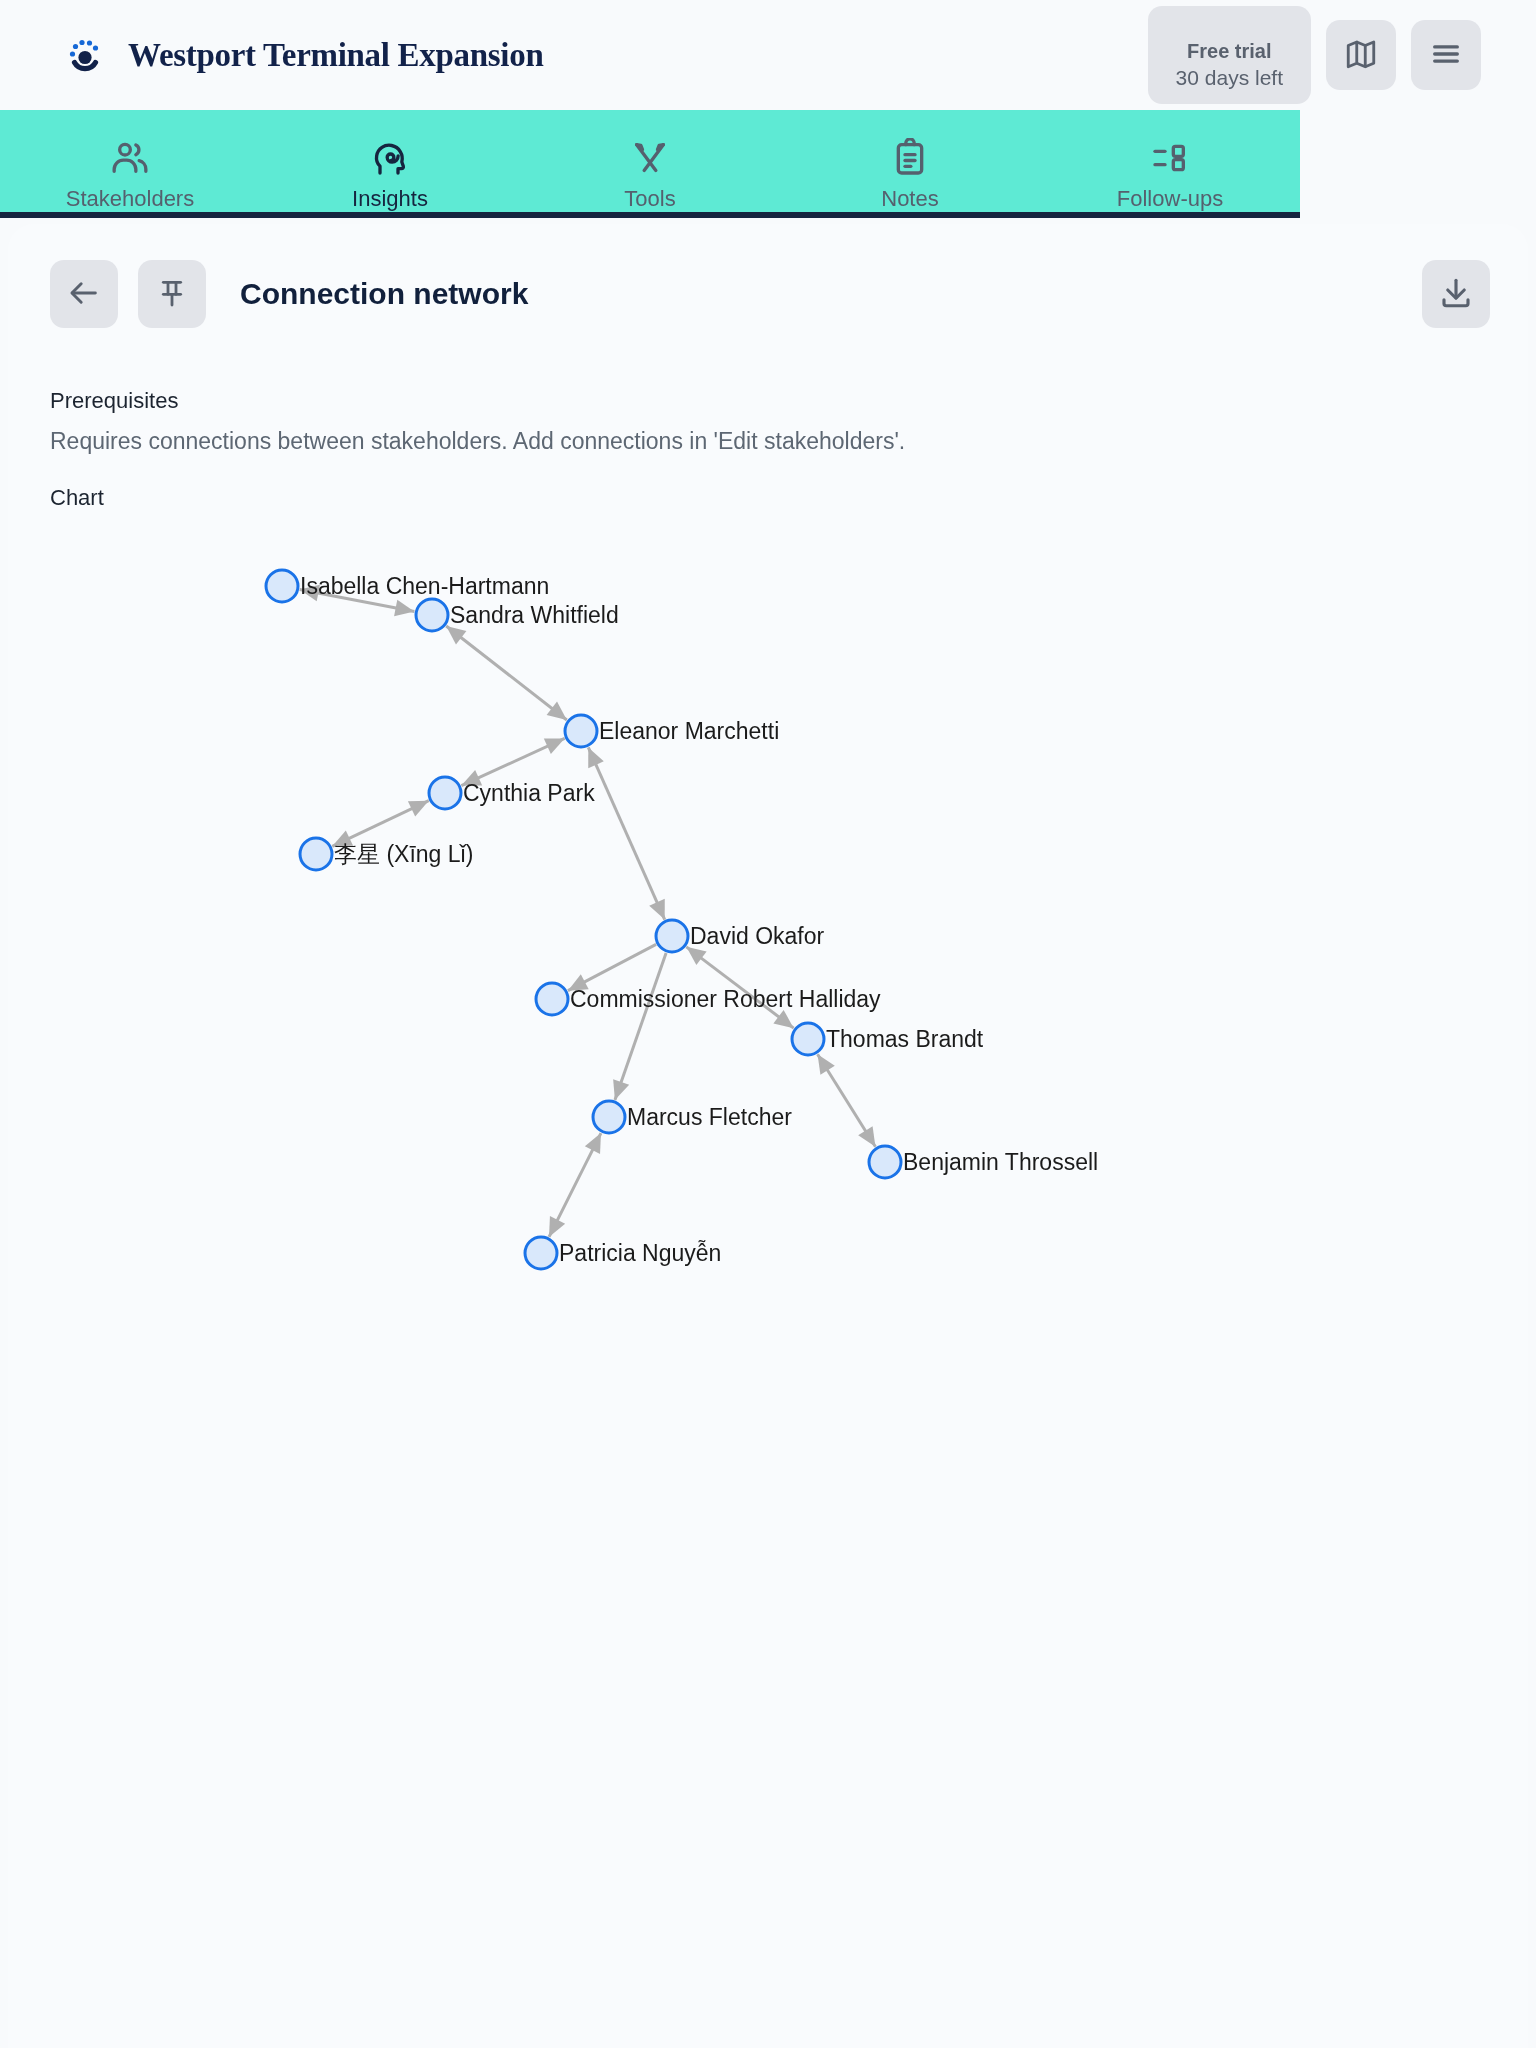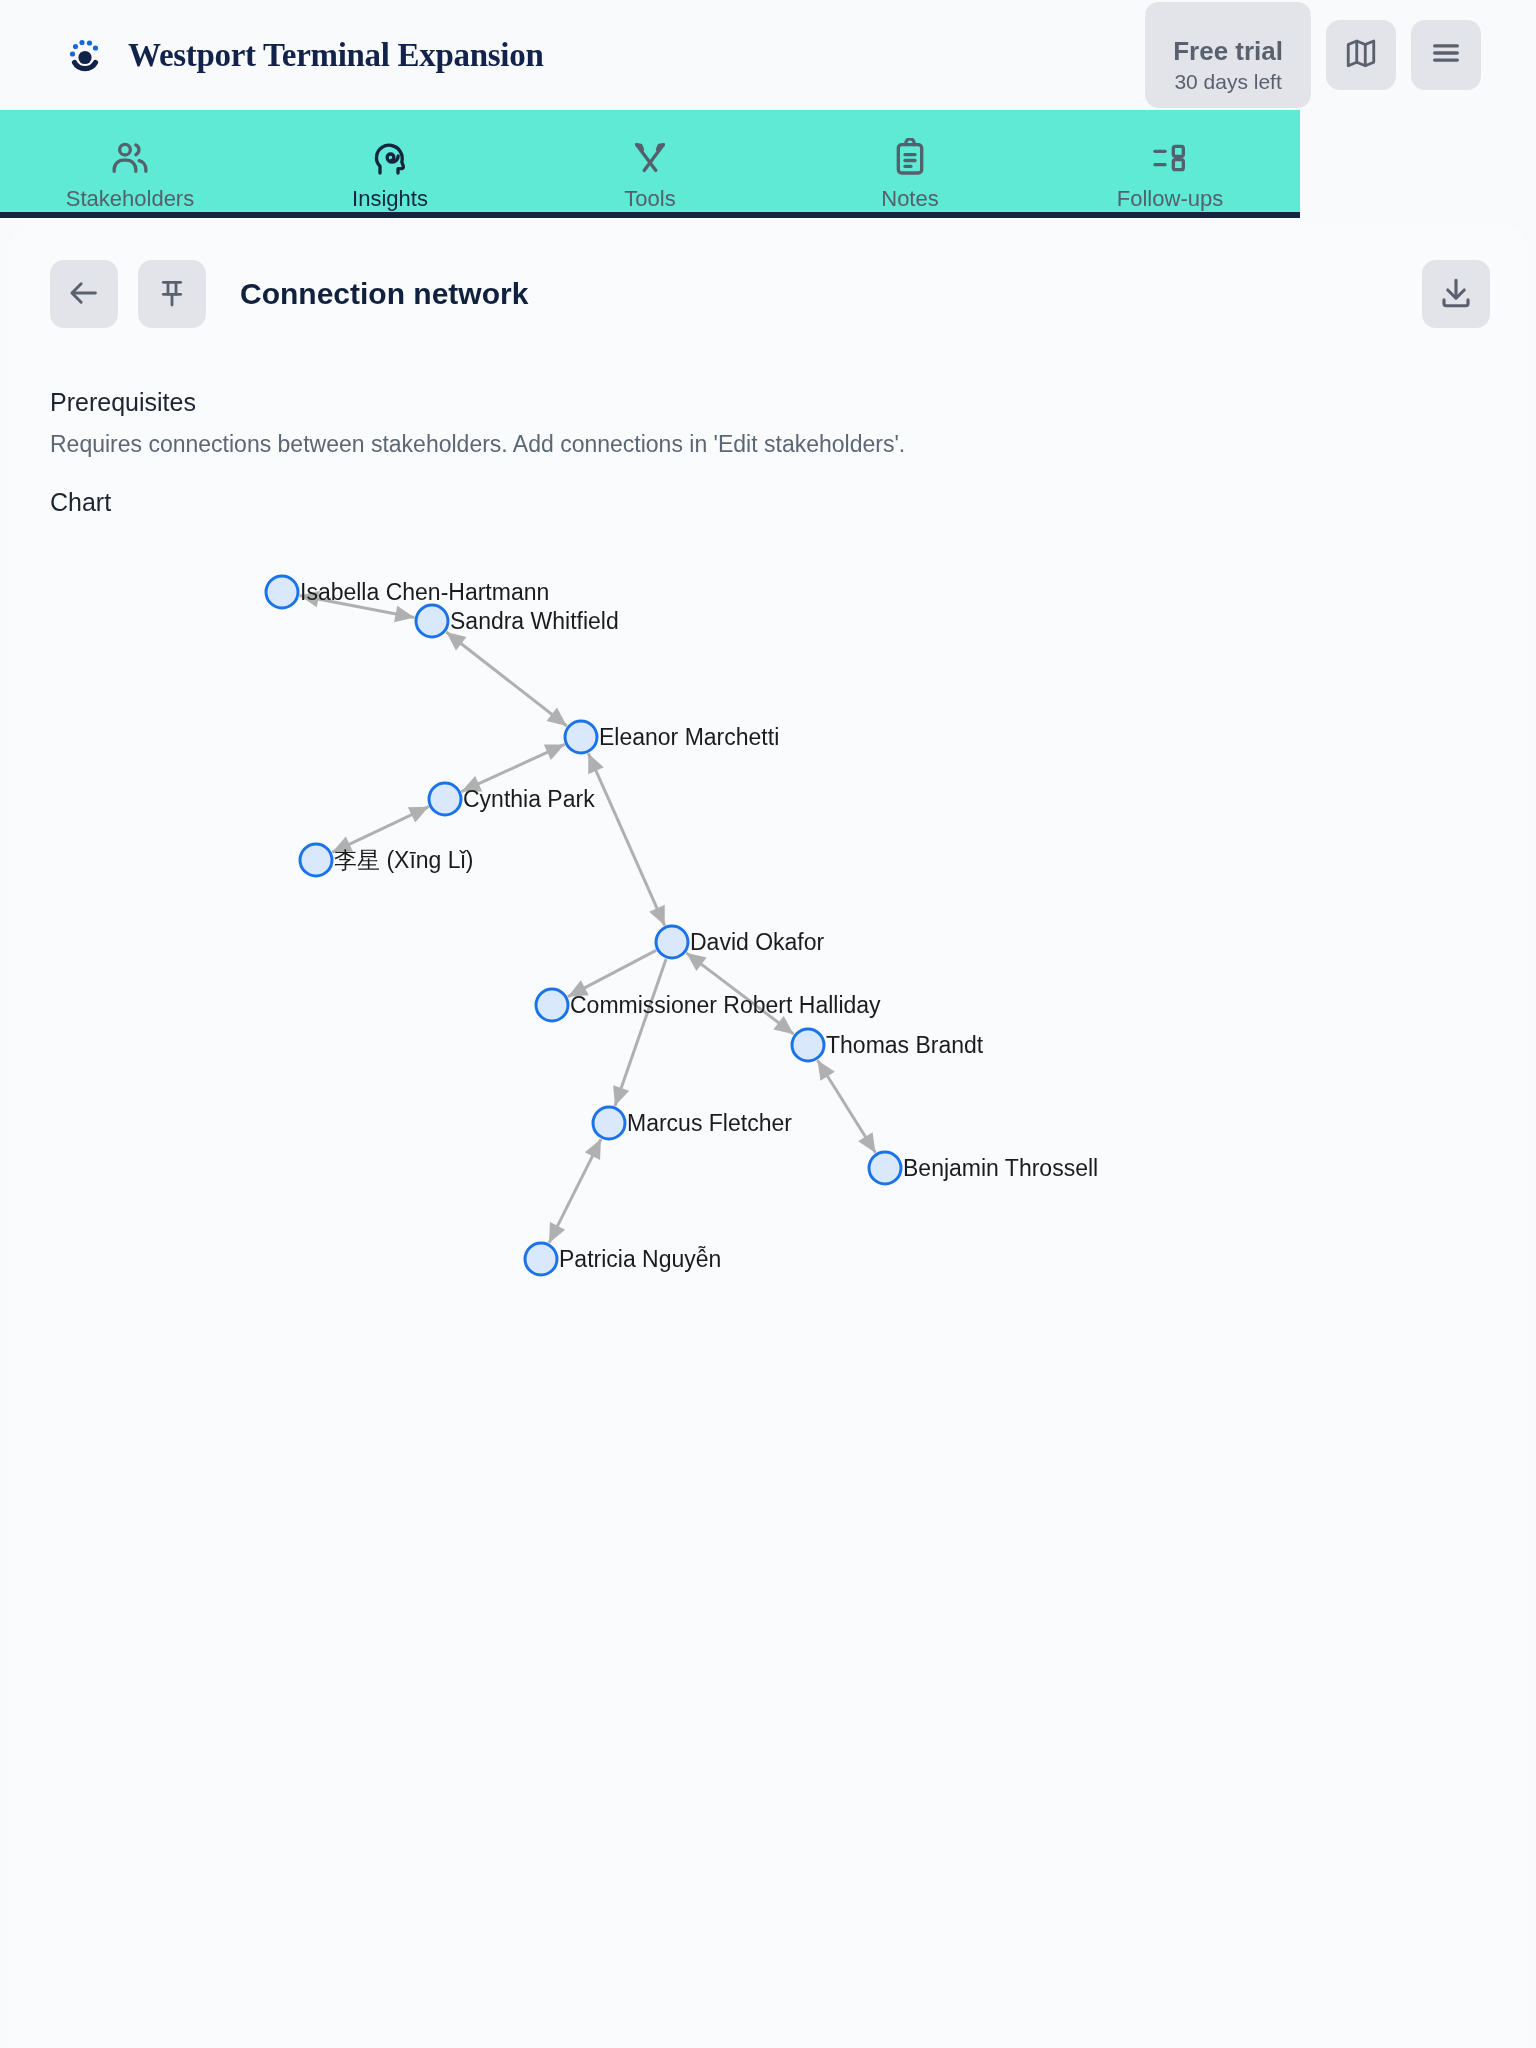--- a/index.html
+++ b/index.html
@@ -61,21 +61,21 @@
   }
 
   .trial-pill {
     background: #e2e4e9;
     border-radius: 14px;
     padding: 12px 28px;
     text-align: center;
     line-height: 1.28;
     color: #59616e;
   }
-  .trial-pill .t1 { font-size: 26px; font-weight: bold; display: block; margin-top: 21px; }
+  .trial-pill .t1 { font-size: 20px; font-weight: bold; display: block; margin-top: 21px; }
   .trial-pill .t2 { font-size: 21px; display: block; }
 
   .icon-btn {
     width: 70px;
     height: 70px;
     border-radius: 14px;
     background: #e2e4e9;
     display: flex;
     align-items: center;
     justify-content: center;
@@ -149,21 +149,21 @@
     font-weight: bold;
     color: #11203c;
     margin-left: 14px;
     flex: 1;
     white-space: nowrap;
   }
 
   .panel-body { padding: 60px 42px 0 42px; }
 
   .section-label {
-    font-size: 25px;
+    font-size: 22px;
     color: #1c2430;
     font-weight: normal;
     margin-bottom: 14px;
   }
 
   .section-text {
     font-size: 23px;
     color: #5d6773;
     margin-bottom: 30px;
   }

